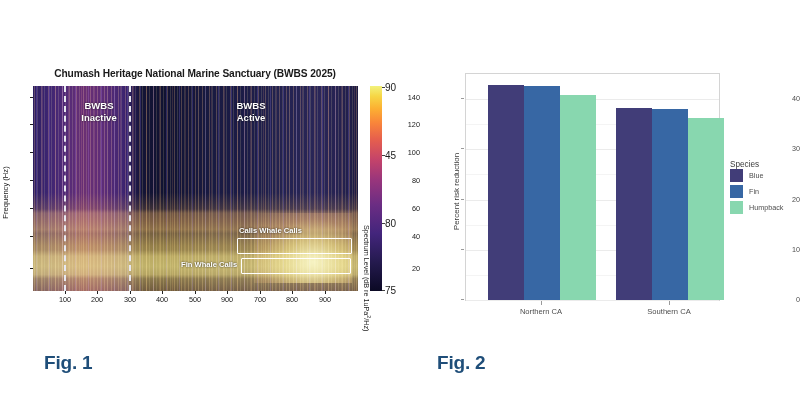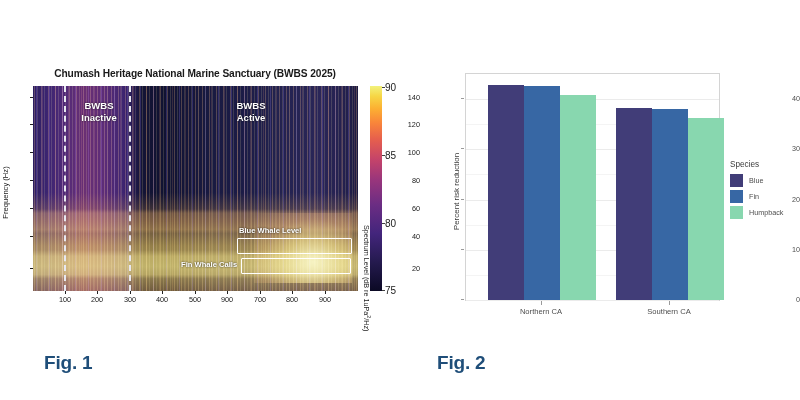--- a/index.html
+++ b/index.html
@@ -340,21 +340,20 @@
   }
   #legend {
     position: absolute;
     left: 300px;
     top: 100px;
     width: 70px;
   }
   #legend-title {
     font-size: 8.2px;
     color: #3a3a3a;
-    margin-bottom: 5px;
   }
   .legend-row {
     display: flex;
     align-items: center;
     margin-bottom: 3px;
   }
   .legend-swatch {
     width: 13px;
     height: 13px;
     margin-right: 6px;
@@ -397,21 +396,21 @@
     <div class="spec-label" style="left:38px; top:14px; width:56px;">
       <span>BWBS</span><br>
       <span>Inactive</span>
     </div>
 
     <div class="spec-label" style="left:190px; top:14px; width:56px;">
       <span>BWBS</span><br>
       <span>Active</span>
     </div>
 
-    <div class="call-label" style="left:206px; top:140px;">Blue Whale Level</div>
+    <div class="call-label" style="left:206px; top:140px;">Calls Whale Calls</div>
     <div class="call-box" style="left:204px; top:152px; width:115px; height:16px;"></div>
 
     <div class="call-label" style="left:148px; top:174px;">Fin Whale Calls</div>
     <div class="call-box" style="left:208px; top:172px; width:110px; height:16px;"></div>
   </div>
 
   <div id="spec-yaxis">
     <div class="yt-label" style="top:37px;  width:29px;">140</div>
     <div class="yt-tick" style="left:30px; top:37px;"></div>
     <div class="yt-label" style="top:64px;  width:29px;">120</div>
@@ -447,21 +446,21 @@
     <div class="xt-tick" style="left:292px; top:231px;"></div>
     <div class="xt-label" style="left:292px; top:235px;">800</div>
     <div class="xt-tick" style="left:325px; top:231px;"></div>
     <div class="xt-label" style="left:325px; top:235px;">900</div>
   </div>
 
   <div id="cbar"></div>
   <div class="cbar-tick" style="top:27px;"></div>
   <div class="cbar-tick-label" style="top:27px;">90</div>
   <div class="cbar-tick" style="top:95px;"></div>
-  <div class="cbar-tick-label" style="top:95px;">85</div>
+  <div class="cbar-tick-label" style="top:95px;">45</div>
   <div class="cbar-tick" style="top:163px;"></div>
   <div class="cbar-tick-label" style="top:163px;">80</div>
   <div class="cbar-tick" style="top:230px;"></div>
   <div class="cbar-tick-label" style="top:230px;">75</div>
   <div id="cbar-title"><span>Spectrum Level (dB re 1uPa</span><span class="sup">2</span><span>/Hz)</span></div>
 </div>
 
 <div class="fig-caption" id="fig1-caption">Fig. 1</div>
 
 <div id="fig2-panel">

